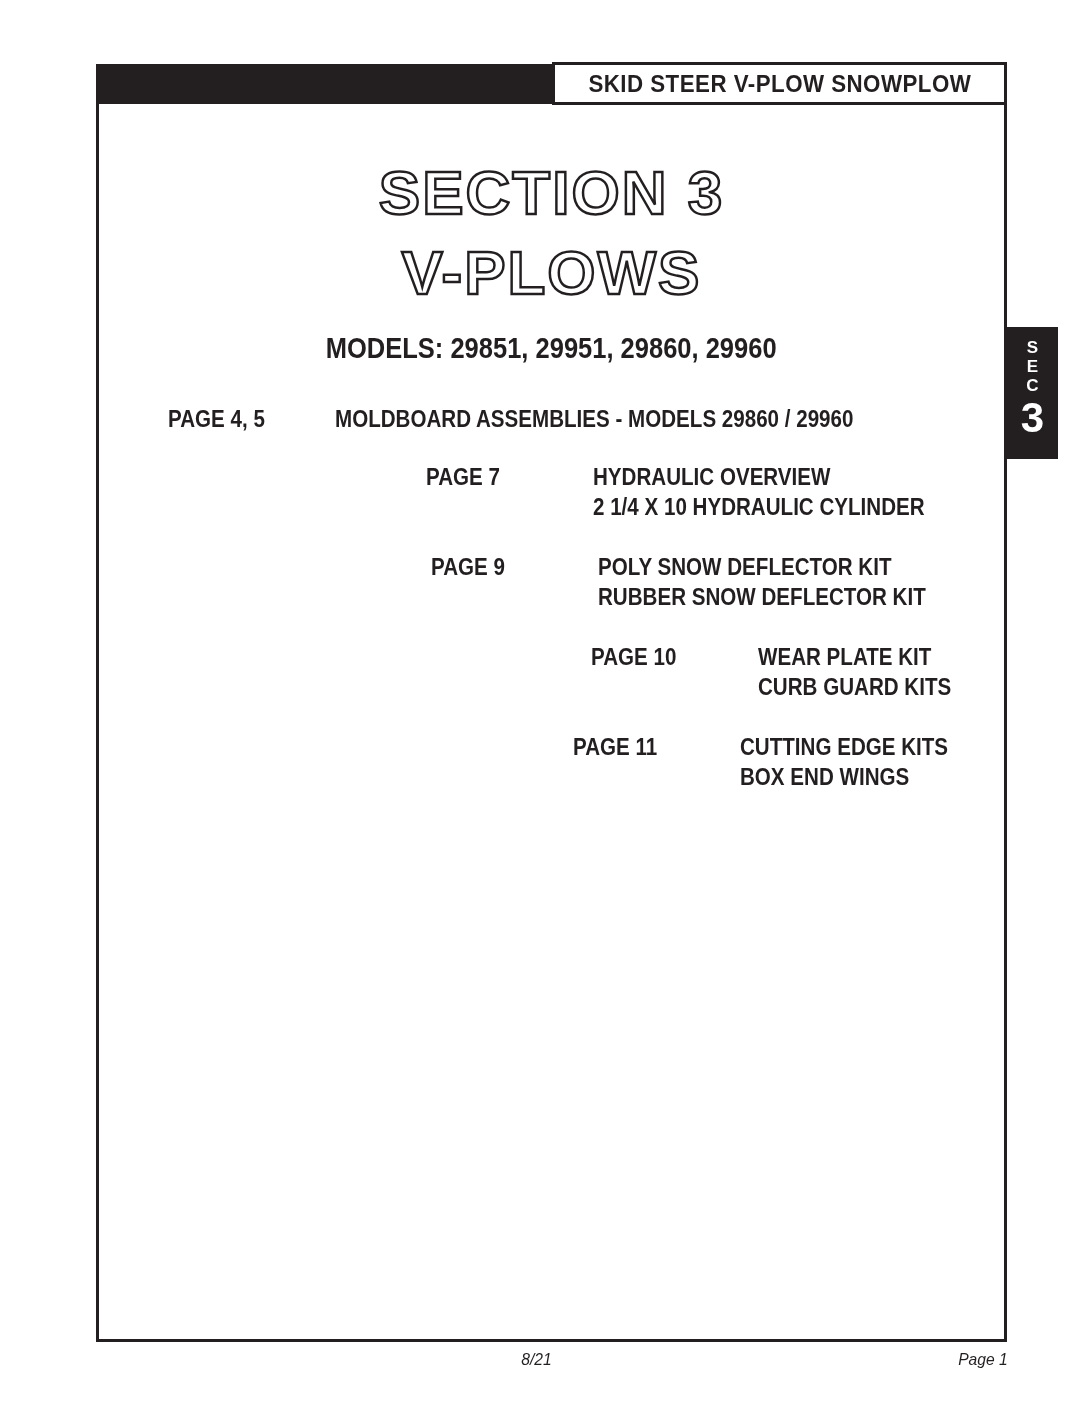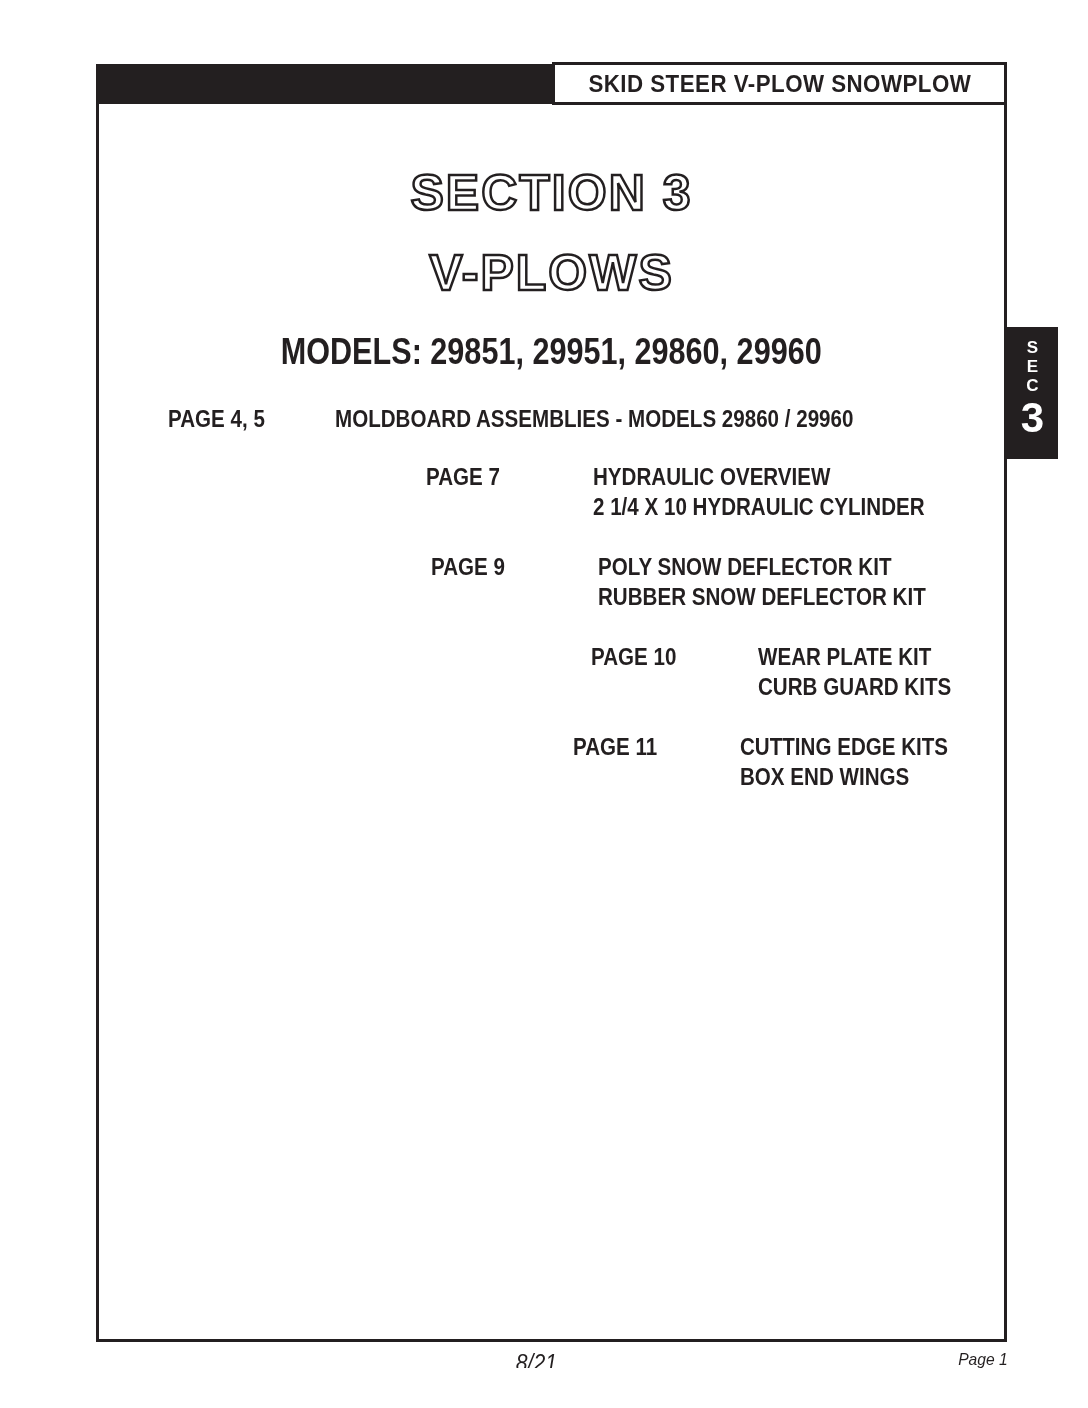--- a/index.html
+++ b/index.html
@@ -27,27 +27,27 @@
     transform:scaleX(.93);
   }
   
   .frame{
     position:absolute;left:96px;top:104px;width:911px;height:1238px;
     border:3px solid var(--ink,#231f20);border-top:none;box-sizing:border-box;
   }
   
   .big-title{
     position:absolute;left:0;right:0;top:49px;
-    text-align:center;font-weight:bold;font-size:50px;line-height:80px;
+    text-align:center;font-weight:bold;font-size:62px;line-height:80px;
     letter-spacing:2px;white-space:nowrap;
     color:#ffffff;-webkit-text-stroke:2.5px var(--ink,#231f20);
   }
   .models{
     position:absolute;left:0;right:0;top:227px;text-align:center;
-    font-weight:bold;font-size:36px;
+    font-weight:bold;font-size:30px;
   }
   .models .squeeze{display:inline-block;transform:scaleX(.85);white-space:nowrap;}
   
   .toc{position:absolute;left:69px;top:300px;width:820px;}
   .toc-row{display:flex;align-items:flex-start;margin-bottom:28px;}
   .toc-row.twoline{margin-bottom:30px;justify-content:flex-end;}
   .toc-page{
     width:167px;flex-shrink:0;
     font-weight:bold;font-size:24.5px;line-height:30px;white-space:nowrap;
     transform:scaleX(.84);transform-origin:left center;
@@ -60,21 +60,21 @@
   .side-tab{
     position:absolute;left:1007px;top:327px;width:51px;height:132px;
     background:var(--ink,#231f20);box-sizing:border-box;
     display:flex;flex-direction:column;align-items:center;padding-top:11px;
   }
   .side-tab .letter{color:#ffffff;font-weight:bold;font-size:17px;line-height:19px;}
   .side-tab .num{color:#ffffff;font-weight:bold;font-size:42px;line-height:42px;margin-top:2px;}
   
   .footer-date{
     position:absolute;left:96px;top:1350px;width:881px;text-align:center;
-    font-style:italic;font-size:23px;
+    font-style:italic;font-size:17px;
   }
   .footer-page{
     position:absolute;right:78px;top:1350px;
     font-style:italic;font-weight:normal;font-size:17px;
   }
   .footer-date .squeeze,.footer-page .squeeze{display:inline-block;transform:scaleX(.92);white-space:nowrap;}
 </style>
 </head>
 <body>
 

